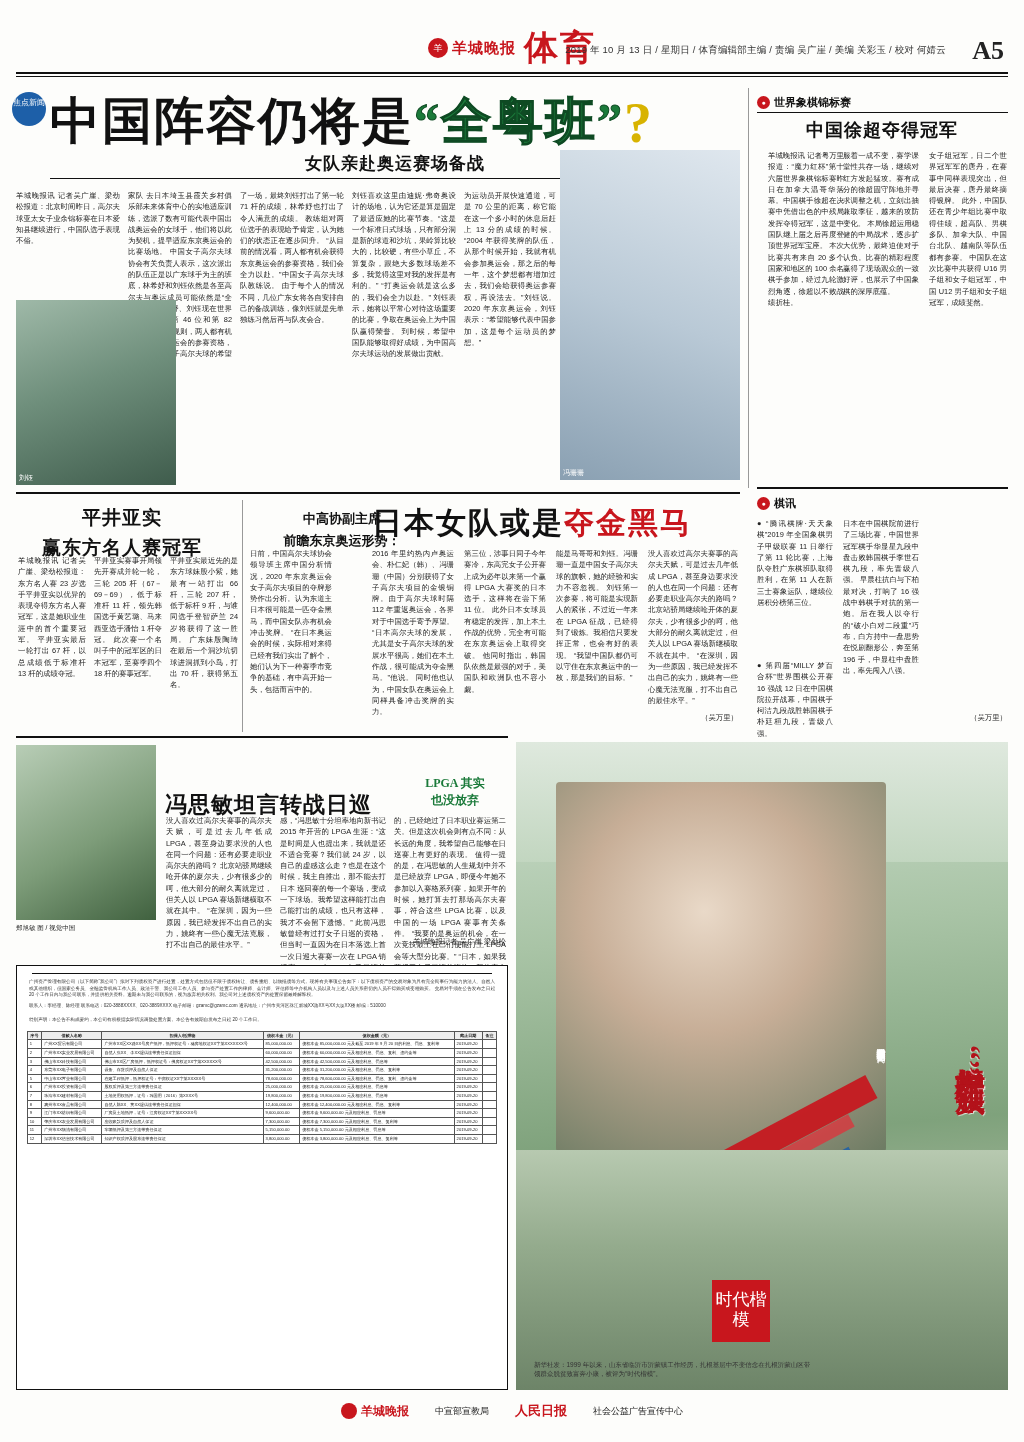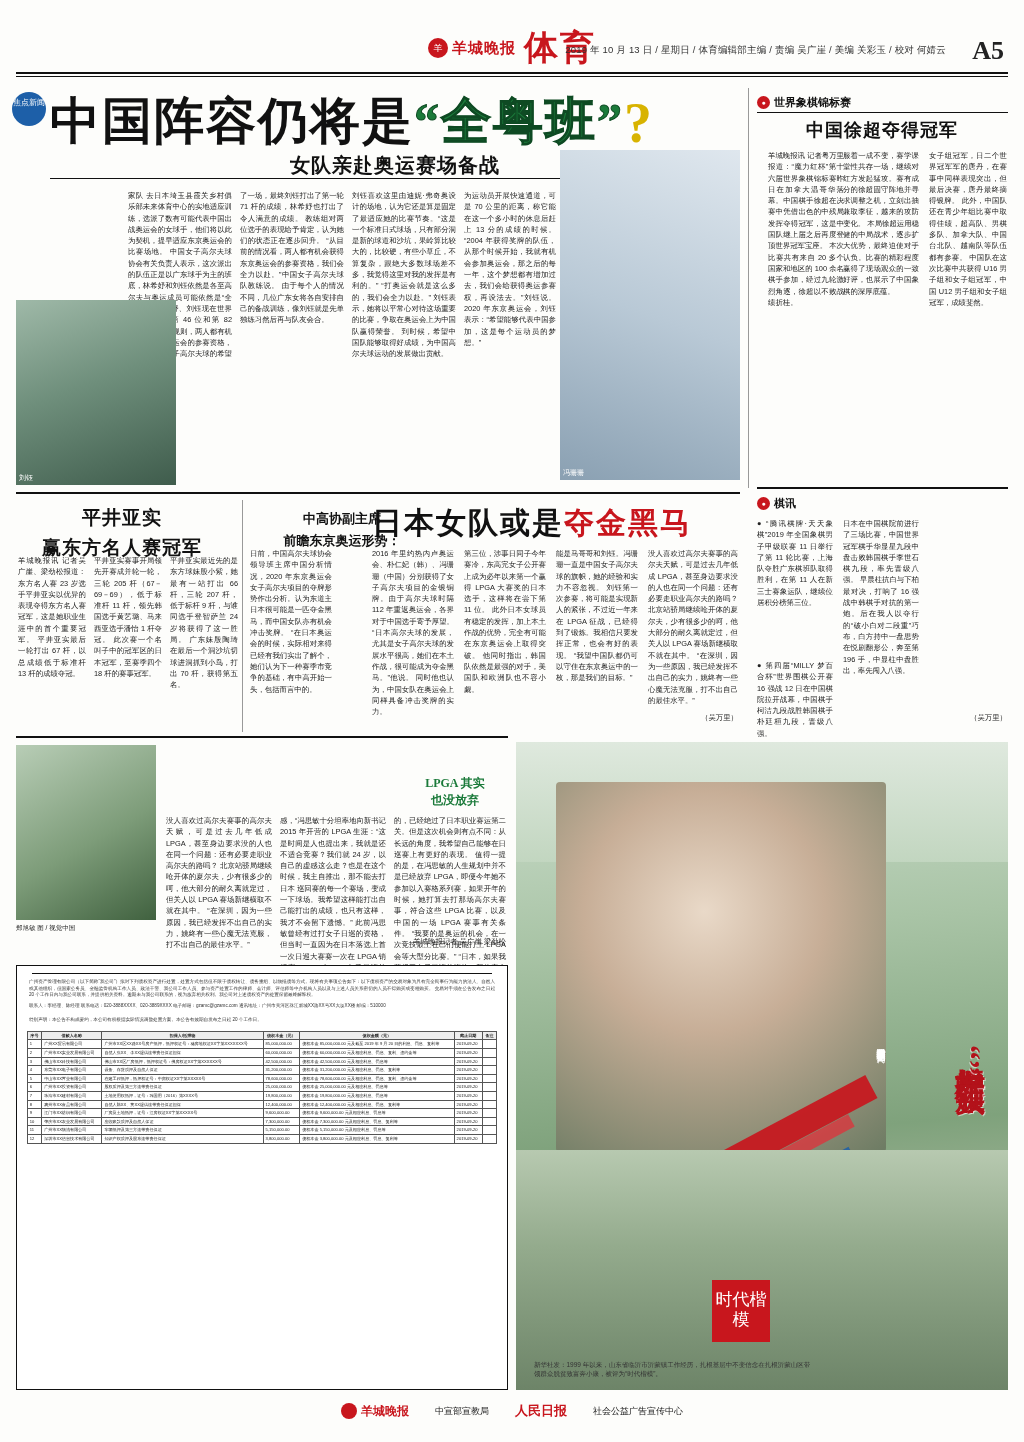--- a/index.html
+++ b/index.html
@@ -80,21 +80,21 @@
   }
   .headline .qm {
     font-family:"Liberation Serif", serif;
     font-size:56px; font-weight:bold; color:#d8b300;
     display:inline-block; vertical-align:-4px;
   }
   .subhead {
     position:absolute; left:50px; top:152px; width:690px;
     text-align:center;
     font-family:"Liberation Serif", serif;
-    font-size:20px; font-weight:bold; color:#111; letter-spacing:1px;
+    font-size:17px; font-weight:bold; color:#111; letter-spacing:1px;
   }
 
   
   .col {
     position:absolute;
     font-size:7.4px;
     line-height:11.3px;
     color:#222;
     text-align:justify;
     text-justify:inter-ideograph;
@@ -272,20 +272,21 @@
 
   <div class="hl-badge">焦点新闻</div>
 
   <div class="headline">
     <span class="h1">中国阵容仍将是</span><span class="h1b">“全粤班”</span><span class="qm">?</span>
   </div>
   <div class="subhead">女队亲赴奥运赛场备战</div>
 
   <div class="hline" style="left:50px;top:178px;width:690px;"></div>
 
+  <div class="col" style="left:16px; top:190px; width:104px; height:105px;">羊城晚报讯 记者吴广崖、梁劲松报道：北京时间昨日，高尔夫球亚太女子业余锦标赛在日本爱知县继续进行，中国队选手表现不俗。</div>
   <div class="col" style="left:16px; top:500px; width:0px; height:0px;"></div>
 
   <div class="col" style="left:128px; top:190px; width:104px; height:295px;">家队 去日本埼玉县霞关乡村俱乐部未来体育中心的实地适应训练，选派了数有可能代表中国出战奥运会的女球手，他们将以此为契机，提早适应东京奥运会的比赛场地。
 
 中国女子高尔夫球协会有关负责人表示，这次派出的队伍正是以广东球手为主的班底，林希妤和刘钰依然是各至高尔夫与奥运成员可能依然是“全粤班”。
 
 林希妤、刘钰现在世界排名分别是第 46 位和第 82 位，根据积分规则，两人都有机会获得东京奥运会的参赛资格，这也是中国女子高尔夫球的希望所在。</div>
   <div class="col" style="left:240px; top:190px; width:104px; height:295px;">了一场，最终刘钰打出了第一轮 71 杆的成绩，林希妤也打出了令人满意的成绩。
 
 教练组对两位选手的表现给予肯定，认为她们的状态正在逐步回升。
@@ -393,20 +394,21 @@
 北京站骄局继续呛开体的夏尔夫，少有很多少的呵，他大部分的耐久离就定过，但关人以 LPGA 赛场新继横取不就在其中。
 
 “在深圳，因为一些原因，我已经发挥不出自己的实力，姚终有一些心魔无法克服，打不出自己的最佳水平。”</div>
   <div class="col" style="left:648px; top:712px; width:90px; height:14px; text-align:right;">（吴万里）</div>
 
   <div class="hline thick" style="left:16px; top:736px; width:492px;"></div>
 
   <div class="photo photo-feng"></div>
   <div class="col" style="left:16px; top:922px; width:140px; height:12px; font-size:6.5px;">郑旭敏 图 / 视觉中国</div>
 
+  <div class="t-feng">冯思敏坦言转战日巡</div>
   <div class="t-feng-sub">
     <span>LPGA 其实</span><br>
     <span>也没放弃</span>
   </div>
 
   <div class="col" style="left:16px; top:935px; width:0; height:0;"></div>
   <div class="col" style="left:166px; top:815px; width:106px; height:130px;">没人喜欢过高尔夫赛事的高尔夫天赋，可是过去几年低成 LPGA，甚至身边要求没的人也在同一个问题：还有必要走职业高尔夫的路吗？
 
 北京站骄局继续呛开体的夏尔夫，少有很多少的呵，他大部分的耐久离就定过，但关人以 LPGA 赛场新继横取不就在其中。
 

